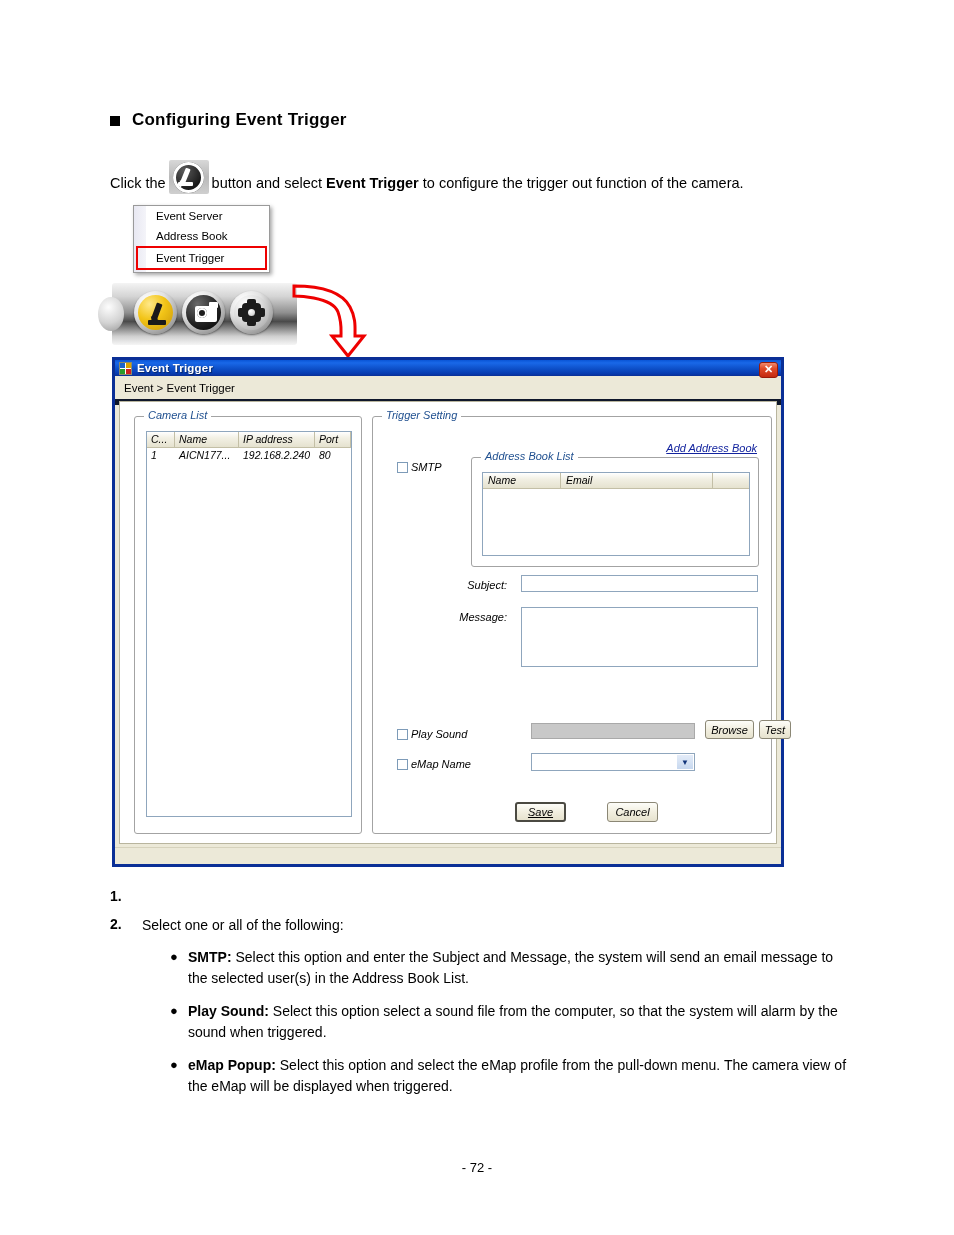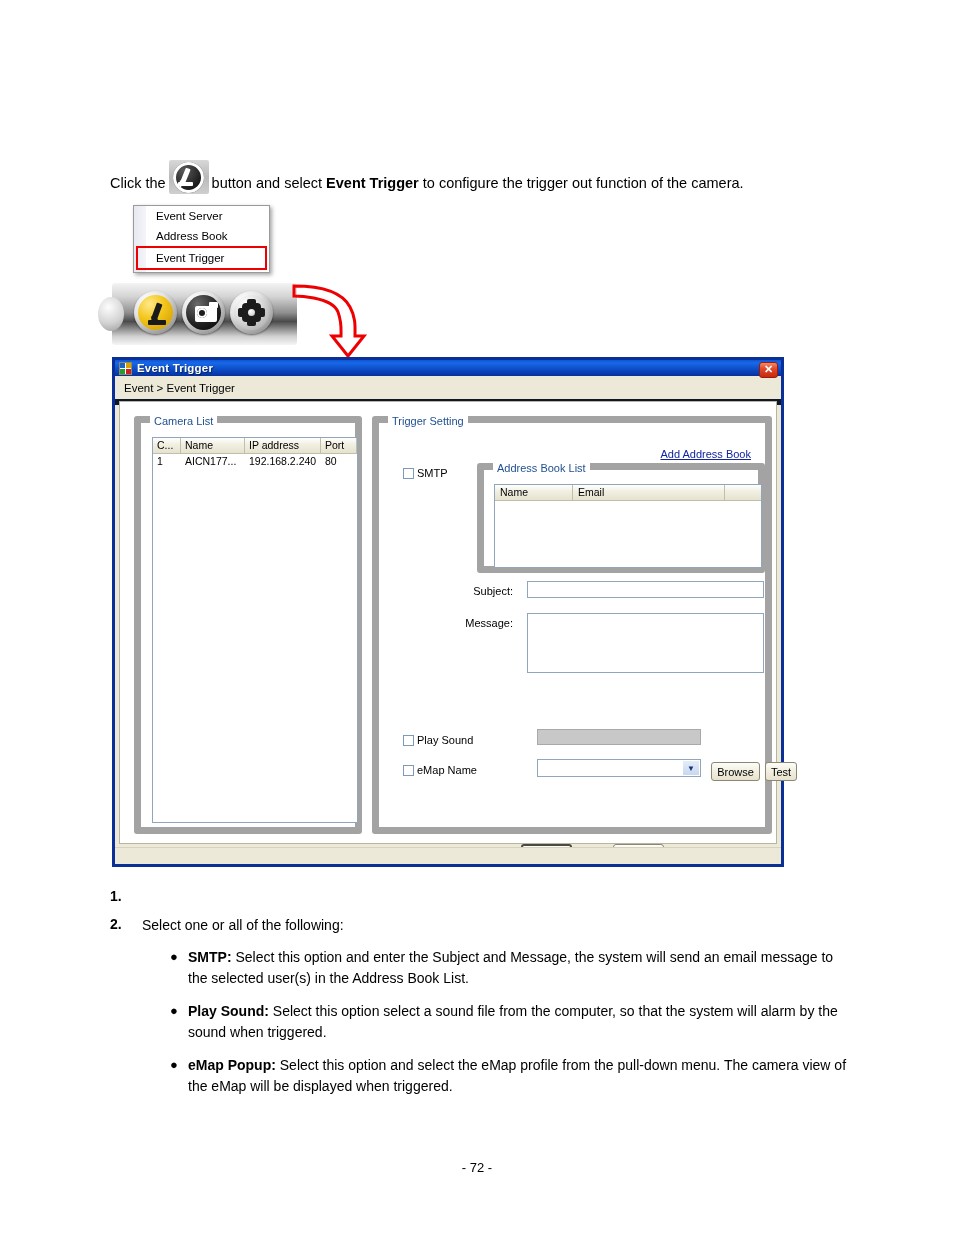--- a/index.html
+++ b/index.html
@@ -263,23 +263,24 @@
     position: absolute;
     left: 0; right: 0; bottom: 0;
     height: 16px;
     background: #ece9d8;
     border-top: 1px solid #d6d2bc;
   }
 
   
   .groupbox {
     position: absolute;
-    border: 7px solid #a3a3a3;
+    border: 1px solid #a3a3a3;
     border-radius: 3px;
     box-sizing: border-box;
+    font-style: italic;
   }
   .groupbox > .gb-title {
     position: absolute;
     top: -8px; left: 9px;
     background: #ffffff;
     padding: 0 4px;
     font-size: 11px;
     color: #1f4f8f;
   }
 
@@ -394,21 +395,20 @@
     box-sizing: border-box;
   }
   .btn {
     position: absolute;
     background: linear-gradient(180deg,#fdfdf9 0%, #f2efe0 48%, #e6e2ce 100%);
     border: 1px solid #8b8775;
     border-radius: 3px;
     font-size: 11px;
     display: flex; align-items: center; justify-content: center;
     box-sizing: border-box;
-    margin-top: 36px;
   }
   #browse-btn { left: 332px; top: 303px; width: 49px; height: 19px; }
   #test-btn   { left: 386px; top: 303px; width: 32px; height: 19px; }
   #save-btn   { left: 142px; top: 385px; width: 51px; height: 20px; border: 2px solid #4b4a42; }
   #cancel-btn { left: 234px; top: 385px; width: 51px; height: 20px; }
   #save-btn span { text-decoration: underline; text-underline-offset: 1px; }
 
   #emap-select {
     position: absolute;
     left: 158px; top: 336px; width: 164px; height: 18px;
@@ -441,20 +441,24 @@
     width: 954px;
     text-align: center;
     font-size: 13px;
   }
 </style>
 </head>
 <body>
 
 <div class="page-wrap">
 
+  <div class="heading">
+    <span class="bullet-sq"></span>
+    <span>Configuring Event Trigger</span>
+  </div>
 
   <div class="intro">
     <span>Click the</span><span class="pencil-btn-inline">
       <span class="disc"></span>
       <span class="pen"></span>
       <span class="base"></span>
     </span><span>button and select</span>
     <b>Event Trigger</b>
     <span>to configure the trigger out function of the camera.</span>
   </div>

